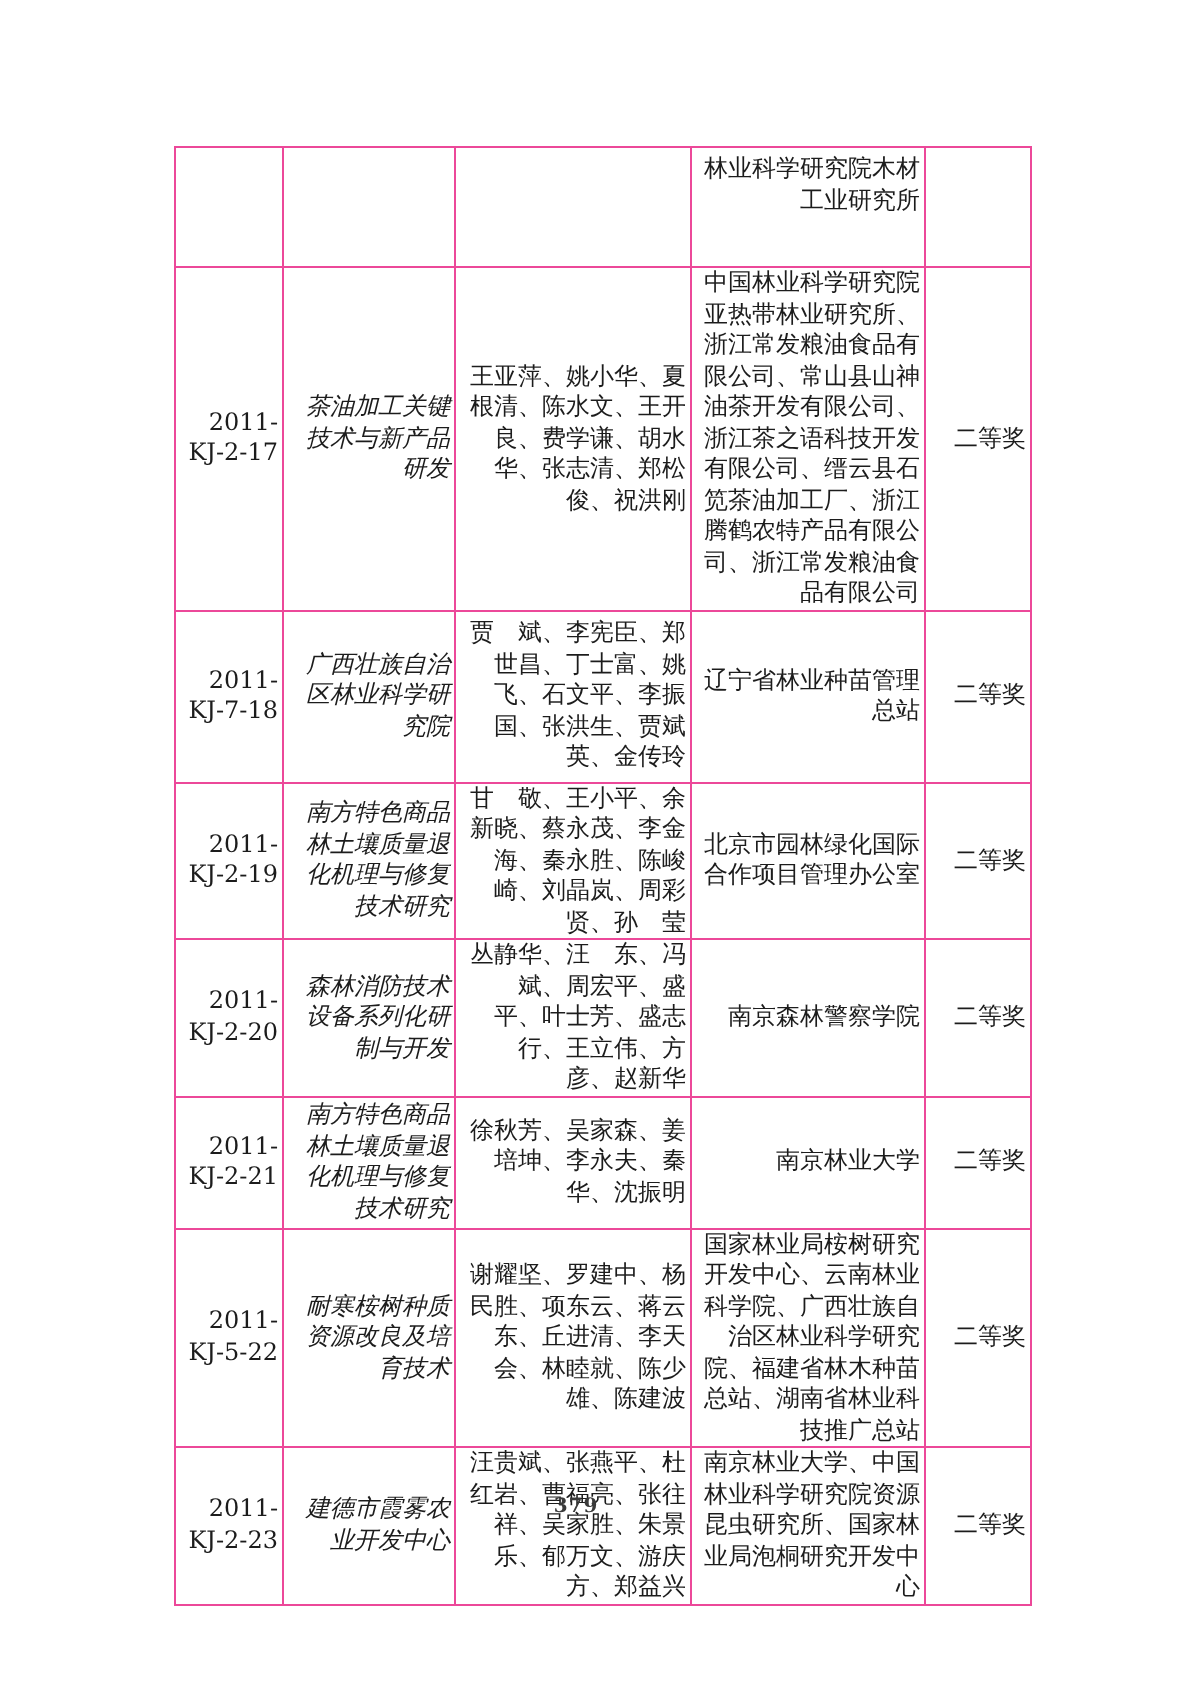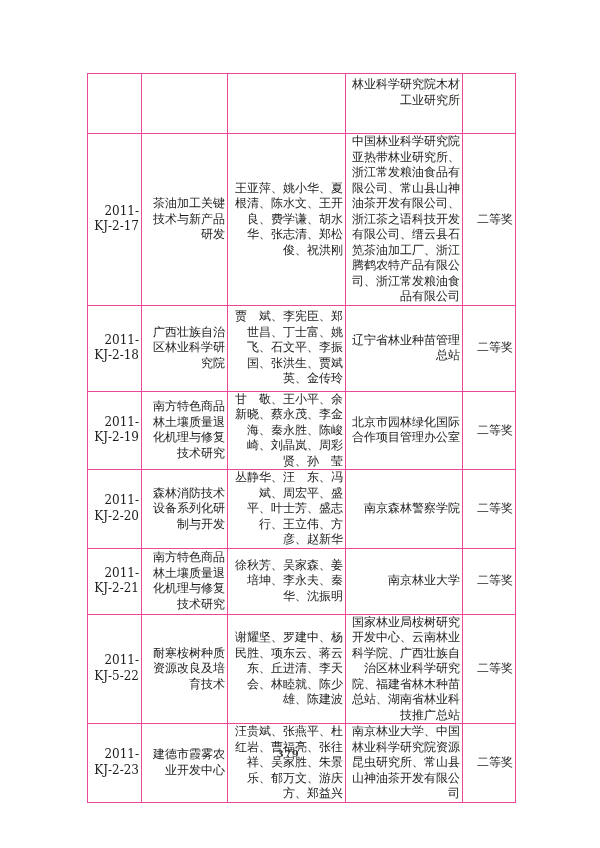--- a/index.html
+++ b/index.html
@@ -34,21 +34,21 @@
     overflow: hidden;
     word-break: normal;
   }
   col.c-id     { width: 54px; }
   col.c-proj   { width: 86px; }
   col.c-people { width: 118px; }
   col.c-org    { width: 117px; }
   col.c-award  { width: 53px; }
 
   td.cell-id     { font-size: 11px; line-height: 14px; padding: 0 1px; letter-spacing: 0; }
-  td.cell-proj   { padding: 0 4px; }
+  td.cell-proj   { padding: 0 4px; font-style: italic; }
   td.cell-people { font-size: 11.5px; padding: 0 1px; }
   td.cell-org    { padding: 0 2px; }
   td.cell-award  { padding: 0 1px; }
 
   tr.r0 { height: 60px; }
   tr.r1 { height: 170px; }
   tr.r2 { height: 86px; }
   tr.r3 { height: 66px; }
   tr.r4 { height: 62px; }
   tr.r5 { height: 66px; }
@@ -91,21 +91,21 @@
         <td class="cell-award"></td>
       </tr>
       <tr class="r1">
         <td class="cell-id">2011-KJ-2-17</td>
         <td class="cell-proj">茶油加工关键技术与新产品研发</td>
         <td class="cell-people">王亚萍、姚小华、夏根清、陈水文、王开良、费学谦、胡水华、张志清、郑松俊、祝洪刚</td>
         <td class="cell-org">中国林业科学研究院亚热带林业研究所、浙江常发粮油食品有限公司、常山县山神油茶开发有限公司、浙江茶之语科技开发有限公司、缙云县石笕茶油加工厂、浙江腾鹤农特产品有限公司、浙江常发粮油食品有限公司</td>
         <td class="cell-award">二等奖</td>
       </tr>
       <tr class="r2">
-        <td class="cell-id">2011-KJ-2-18</td>
+        <td class="cell-id">2011-KJ-7-18</td>
         <td class="cell-proj">广西壮族自治区林业科学研究院</td>
         <td class="cell-people">贾　斌、李宪臣、郑世昌、丁士富、姚　飞、石文平、李振国、张洪生、贾斌英、金传玲</td>
         <td class="cell-org">辽宁省林业种苗管理总站</td>
         <td class="cell-award">二等奖</td>
       </tr>
       <tr class="r3">
         <td class="cell-id">2011-KJ-2-19</td>
         <td class="cell-proj">南方特色商品林土壤质量退化机理与修复技术研究</td>
         <td class="cell-people">甘　敬、王小平、余新晓、蔡永茂、李金海、秦永胜、陈峻崎、刘晶岚、周彩贤、孙　莹</td>
         <td class="cell-org">北京市园林绿化国际合作项目管理办公室</td>
@@ -129,21 +129,21 @@
         <td class="cell-id">2011-KJ-5-22</td>
         <td class="cell-proj">耐寒桉树种质资源改良及培育技术</td>
         <td class="cell-people">谢耀坚、罗建中、杨民胜、项东云、蒋云东、丘进清、李天会、林睦就、陈少雄、陈建波</td>
         <td class="cell-org">国家林业局桉树研究开发中心、云南林业科学院、广西壮族自治区林业科学研究院、福建省林木种苗总站、湖南省林业科技推广总站</td>
         <td class="cell-award">二等奖</td>
       </tr>
       <tr class="r7">
         <td class="cell-id">2011-KJ-2-23</td>
         <td class="cell-proj">建德市霞雾农业开发中心</td>
         <td class="cell-people">汪贵斌、张燕平、杜红岩、曹福亮、张往祥、吴家胜、朱景乐、郁万文、游庆方、郑益兴</td>
-        <td class="cell-org">南京林业大学、中国林业科学研究院资源昆虫研究所、常山县山神油茶开发有限公司</td>
+        <td class="cell-org">南京林业大学、中国林业科学研究院资源昆虫研究所、国家林业局泡桐研究开发中心</td>
         <td class="cell-award">二等奖</td>
       </tr>
     </tbody>
   </table>
 
   <div class="page-number">379</div>
 
 </div>
 
 </body></html>

